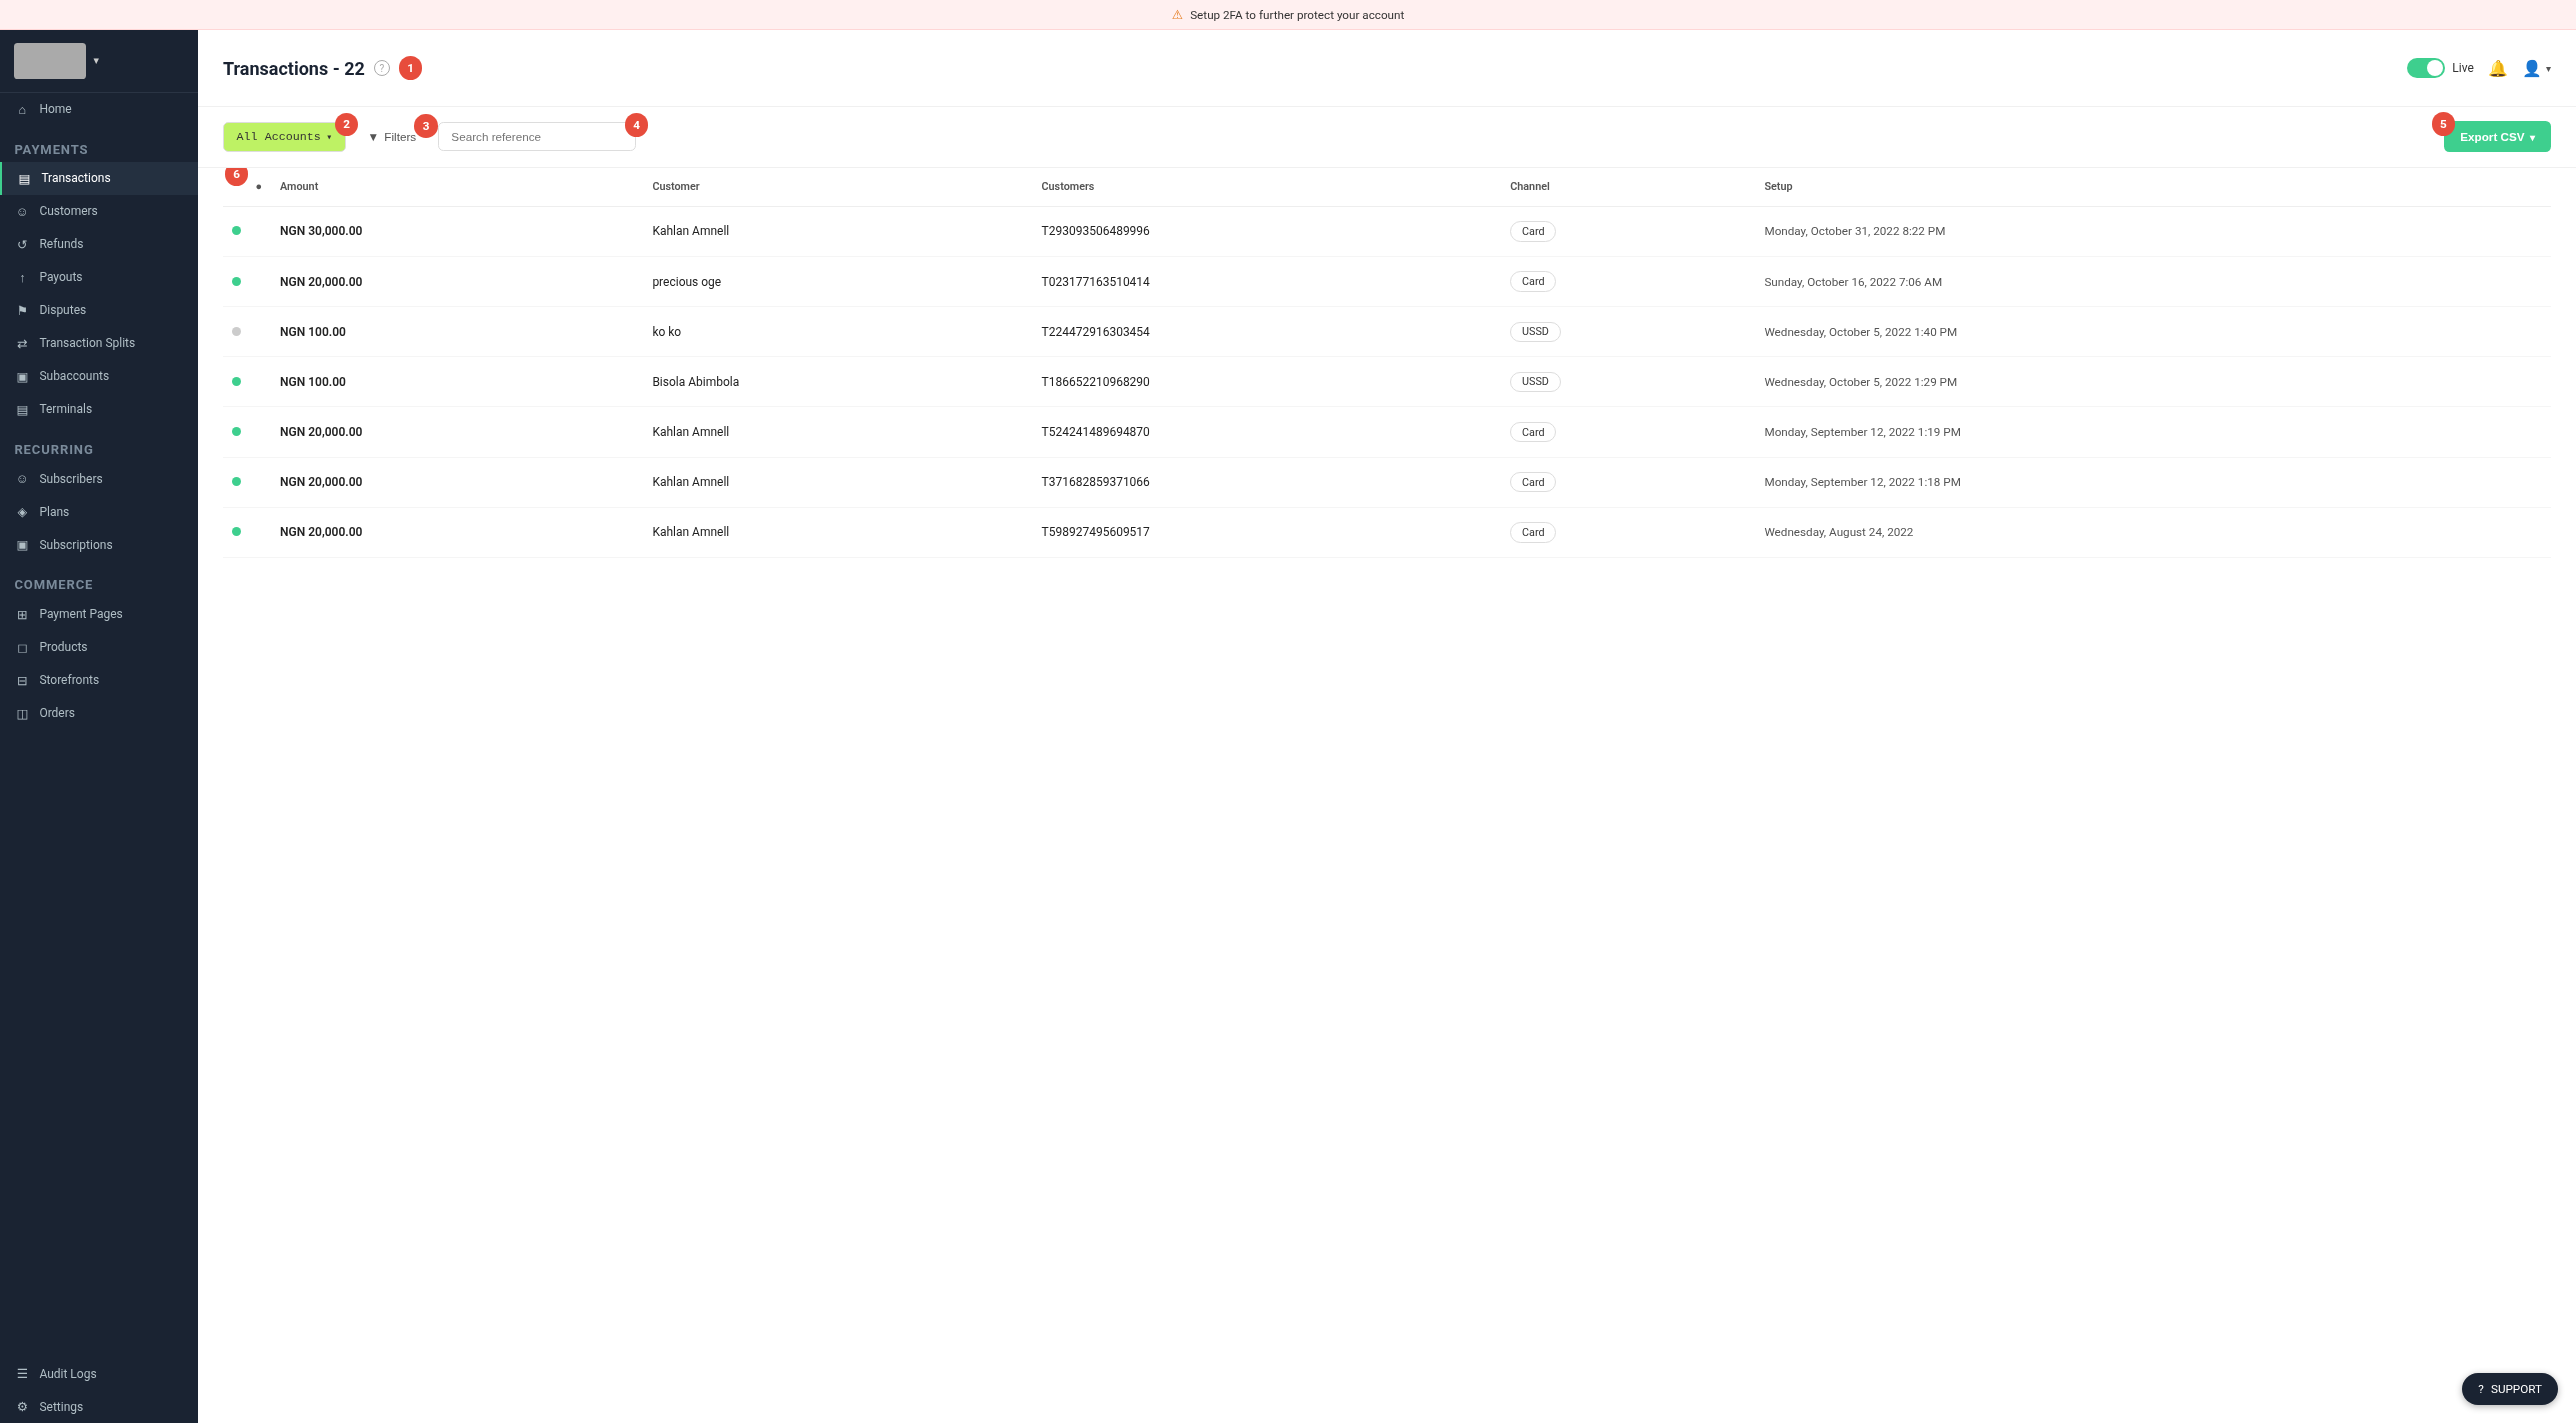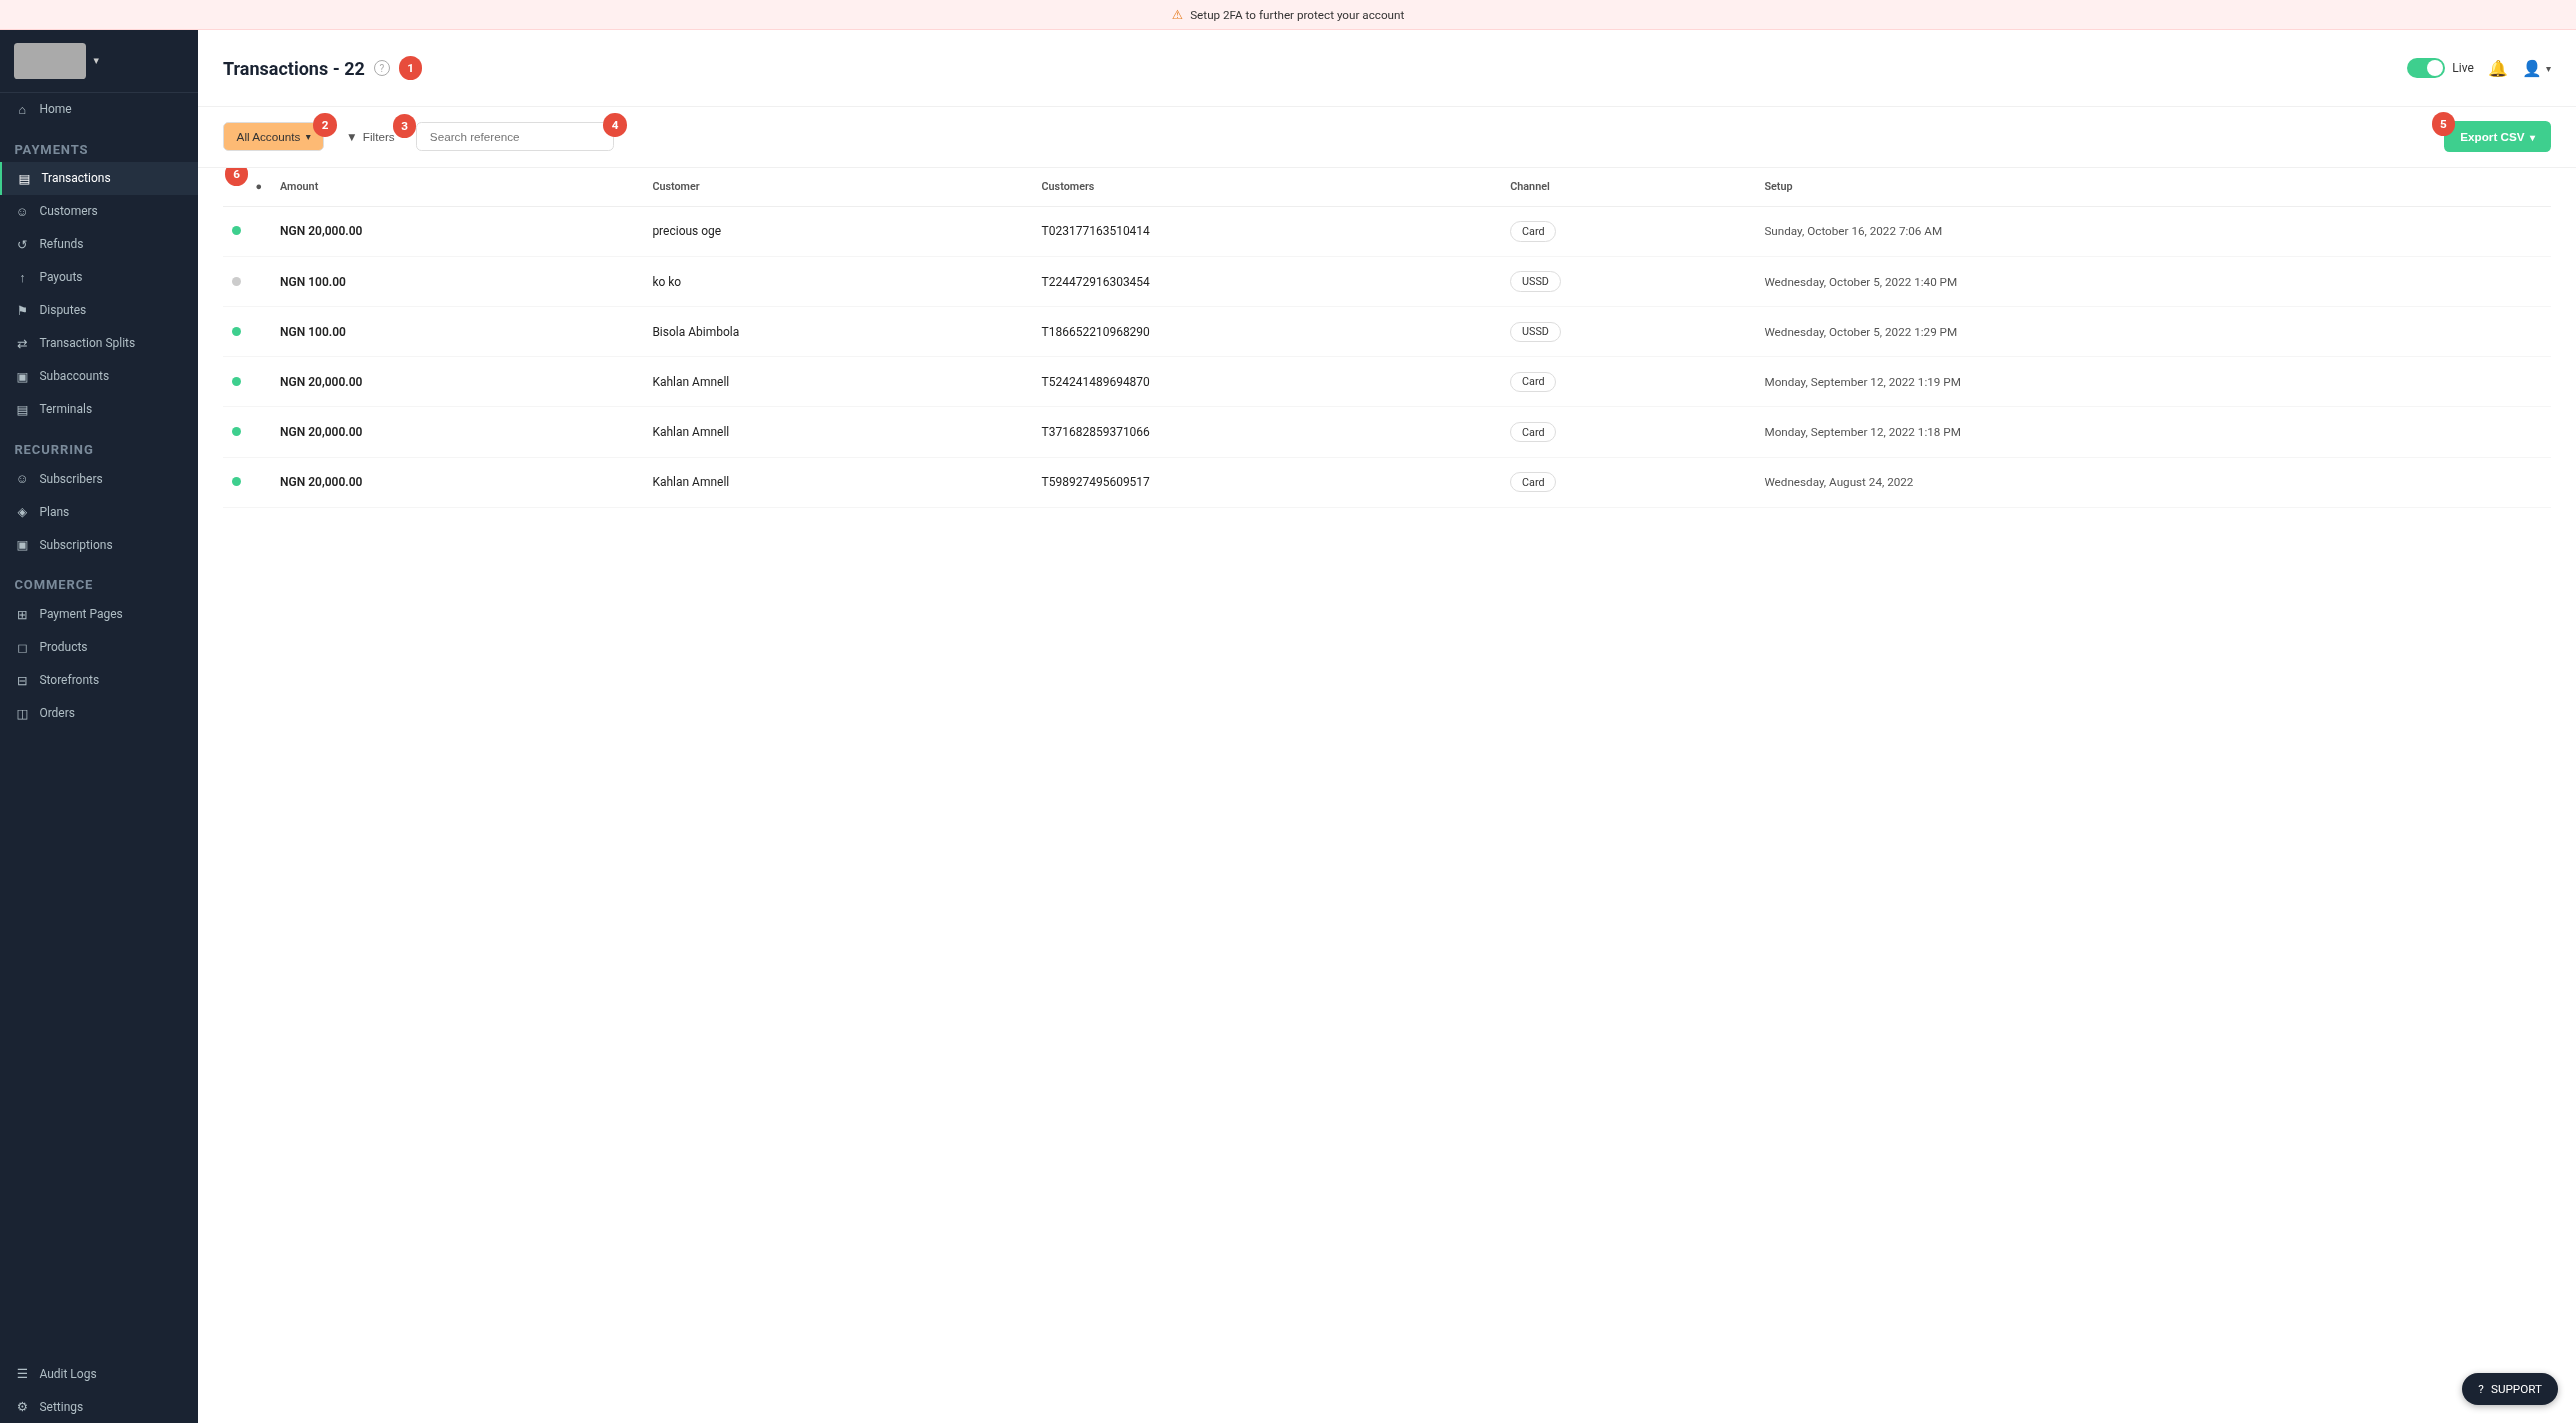--- a/index.html
+++ b/index.html
@@ -181,28 +181,29 @@
       gap: 12.6px;
       padding: 14.4px 25px;
       border-bottom: 0.9px solid #f0f0f0;
       background: #fff;
       flex-shrink: 0;
     }
     .accounts-btn {
       display: flex;
       align-items: center;
       gap: 5.4px;
-      background: #fdba74;
+      background: #bef264;
       border: 0.9px solid #ddd;
       border-radius: 5.4px;
       padding: 7.2px 12.6px;
       font-size: 11.7px;
       cursor: pointer;
       color: #333;
       position: relative;
+      font-family: Liberation Mono, monospace;
     }
     .accounts-btn .chevron { font-size: 10px; }
     .filters-btn {
       display: flex;
       align-items: center;
       gap: 5.4px;
       background: #fff;
       border: none;
       padding: 7.2px 9px;
       font-size: 11.7px;
@@ -483,20 +484,28 @@
               <span style="margin-left:23.5px;">●</span>
             </th>
             <th>Amount</th>
             <th>Customer</th>
             <th>Customers</th>
             <th>Channel</th>
             <th>Setup</th>
           </tr>
         </thead>
         <tbody id="table-body">
+        <tr>
+      <td><span class="status-dot green"></span></td>
+      <td class="amount">NGN 30,000.00</td>
+      <td>Kahlan Amnell</td>
+      <td>T293093506489996</td>
+      <td><span class="channel-badge">Card</span></td>
+      <td class="date-cell">Monday, October 31, 2022 8:22 PM</td>
+    </tr>
             <tr>
       <td><span class="status-dot green"></span></td>
       <td class="amount">NGN 20,000.00</td>
       <td>precious oge</td>
       <td>T023177163510414</td>
       <td><span class="channel-badge">Card</span></td>
       <td class="date-cell">Sunday, October 16, 2022 7:06 AM</td>
     </tr>
             <tr>
       <td><span class="status-dot gray"></span></td>

